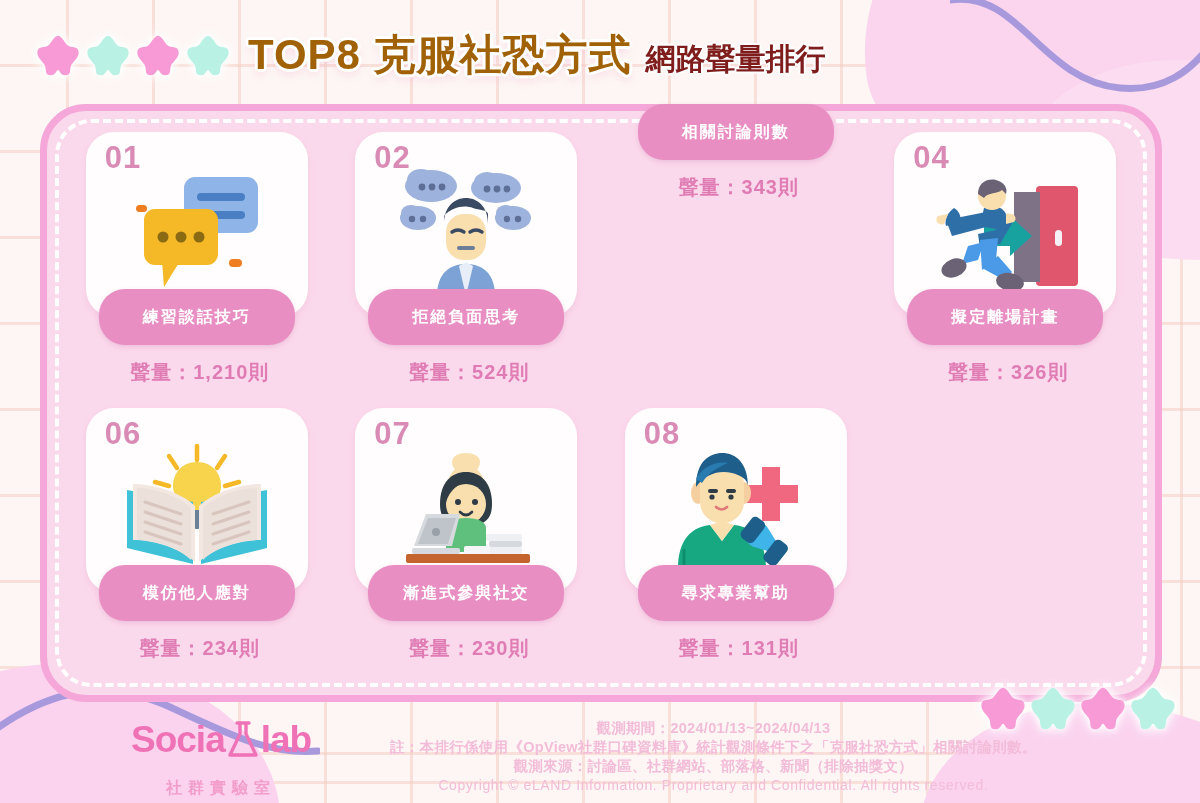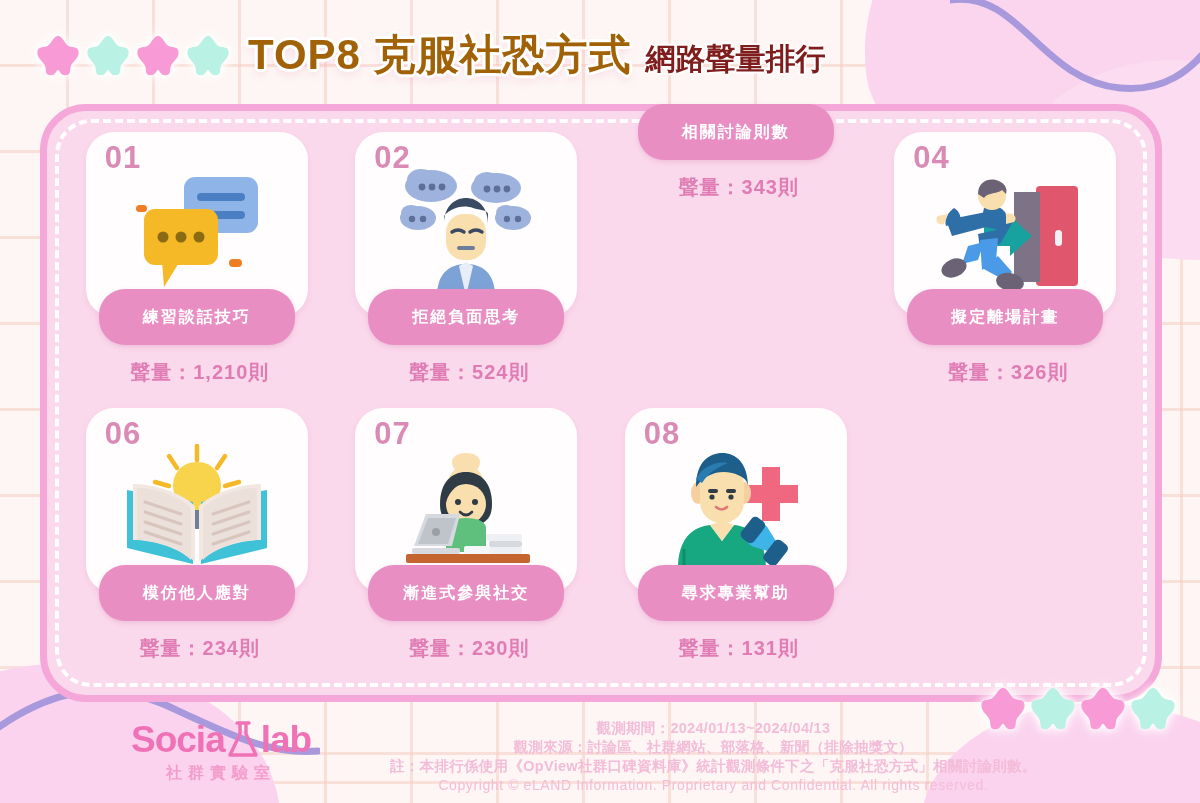--- a/index.html
+++ b/index.html
@@ -120,21 +120,21 @@
   }
 
   
   .footer{ position:absolute; left:7px; bottom:0; width:1200px; height:100px; z-index:7; }
   .logo{ position:absolute; left:124px; top:16px; }
   .logo-main{
     display:flex; align-items:center;
     font-size:37px; font-weight:bold; color:#f072b6; letter-spacing:-1px;
   }
   .logo-sub{
-    margin-top:2px; text-align:center; font-size:16px; font-weight:bold;
+    margin-top:17px; text-align:center; font-size:16px; font-weight:bold;
     color:#f29dcb; letter-spacing:6px;
   }
   .notes{
     position:absolute; left:383px; top:16px;
     font-size:14.5px; line-height:19px; color:#f3bcd8; font-weight:bold;
     letter-spacing:.3px; white-space:nowrap;text-align:center;
   }
   .notes div{ white-space:nowrap; }
   .copyright{
     font-size:14px; letter-spacing:.6px; color:#f3bcd8; font-weight:normal;
@@ -431,17 +431,17 @@
       <svg width="34" height="38" viewBox="0 0 34 38" style="margin:0 1px;">
         <path d="M11 2 L23 2 M14 2 L14 13 L4 34 L30 34 L20 13 L20 2" fill="none" stroke="#f072b6" stroke-width="3.4" stroke-linejoin="round" stroke-linecap="round"></path>
       </svg>
       <span>lab</span>
     </div>
     <div class="logo-sub">社群實驗室</div>
   </div>
 
   <div class="notes">
     <div>觀測期間：2024/01/13~2024/04/13</div>
+    <div>註：本排行係使用《OpView社群口碑資料庫》統計觀測條件下之「克服社恐方式」相關討論則數。</div>
     <div>觀測來源：討論區、社群網站、部落格、新聞（排除抽獎文）</div>
-    <div>註：本排行係使用《OpView社群口碑資料庫》統計觀測條件下之「克服社恐方式」相關討論則數。</div>
     <div class="copyright">Copyright © eLAND Information. Proprietary and Confidential. All rights reserved.</div>
   </div>
 </div>
 
 </body></html>

